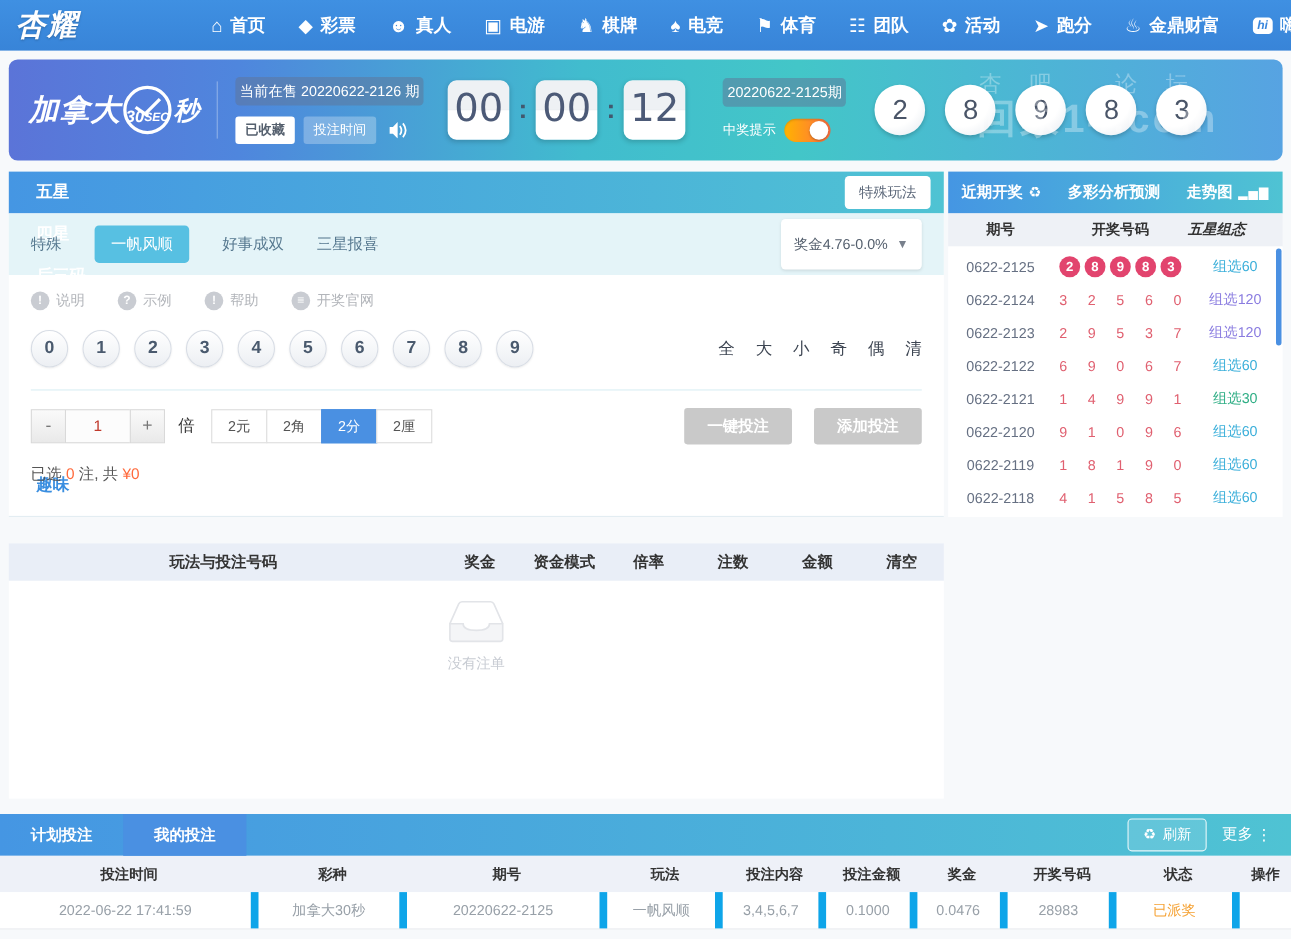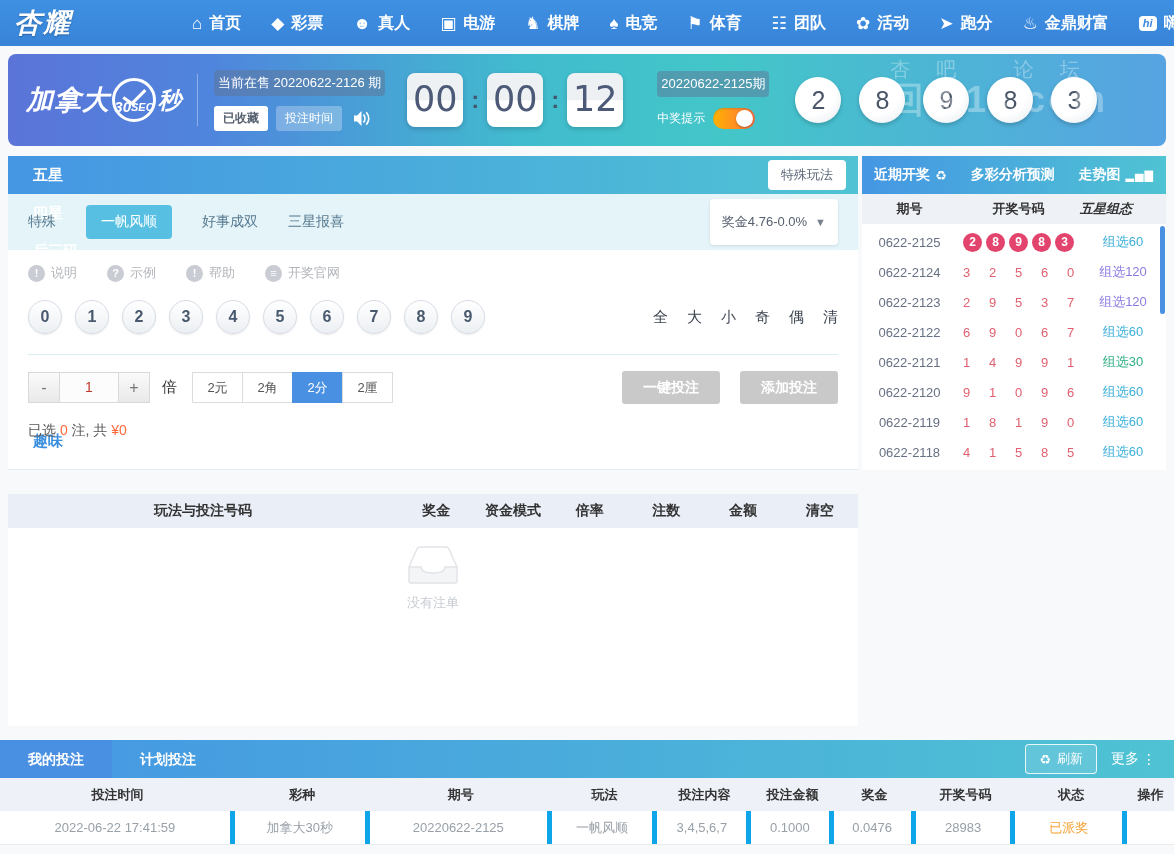--- a/index.html
+++ b/index.html
@@ -48,21 +48,21 @@
   .draw-col { display:flex; flex-direction:column; gap:11px; margin-left:34px; align-items:flex-start; }
   .wintip { display:flex; align-items:center; gap:8px; }
   .wintip-label { color:#fff; font-size:12px; }
   .toggle { width:42px; height:21px; border-radius:11px; background:linear-gradient(90deg,#ffb300,#ff7043);
     position:relative; cursor:pointer; box-shadow:inset 0 1px 2px rgba(0,0,0,.15); }
   .toggle-knob { position:absolute; right:2px; top:2px; width:17px; height:17px; border-radius:50%;
     background:#fff; box-shadow:0 1px 2px rgba(0,0,0,.3); }
   .balls { display:flex; gap:18px; margin-left:26px; }
   .ball-big { width:46px; height:46px; border-radius:50%; background:radial-gradient(circle at 35% 30%,#ffffff 55%,#e3e8ee);
     box-shadow:0 2px 4px rgba(0,0,0,.2); color:#4a5568; font-size:25px; display:flex; align-items:center; justify-content:center; }
-  .watermark { position:absolute; right:8px; top:0; width:320px; text-align:center; color:rgba(255,255,255,.32);
+  .watermark { position:absolute; right:8px; top:8px; width:320px; text-align:center; color:rgba(255,255,255,.32);
     pointer-events:none; line-height:1.1; }
   .wm1 { font-size:20px; letter-spacing:26px; margin-top:4px; }
   .wm2 { font-size:36px; font-weight:bold; letter-spacing:3px; }
   
   .content { display:flex; margin:10px 8px 0; gap:4px; }
   .left-panel { width:850px; background:#fff; border-bottom:1px solid #e3edf2; }
   
   .tabbar { height:38px; background:linear-gradient(90deg,#4596e3,#4fc3d3); display:flex; align-items:stretch; padding-left:10px; }
   .play-tab { padding:0 15px; line-height:38px; color:#fff; font-size:15px; font-weight:bold; cursor:pointer; }
   .play-tab.active { background:#fff; color:#3a8ee0; }
@@ -140,21 +140,21 @@
   .mb-tab { width:112px; text-align:center; line-height:38px; color:#fff; font-size:14px; font-weight:bold; cursor:pointer; }
   .mb-tab.active { background:#4a90e2; }
   .mb-right { margin-left:auto; display:flex; align-items:center; gap:14px; padding-right:18px; }
   .refresh-btn { border:1px solid rgba(255,255,255,.85); border-radius:4px; color:#fff; font-size:13px;
     padding:5px 13px; cursor:pointer; display:flex; gap:6px; align-items:center; background:rgba(255,255,255,.12); }
   .more-btn { color:#fff; font-size:14px; cursor:pointer; display:flex; align-items:center; gap:3px; }
   .mb-header { height:33px; background:#eef1f8; display:flex; align-items:center; font-size:13px; font-weight:bold; color:#333; }
   .mb-row { height:34px; background:#fff; display:flex; align-items:center; font-size:13px; color:#98a0a8;
     border-bottom:1px solid #e8eaee; }
   .mb-cell { text-align:center; }
-  .mb-row .mb-cell { border-right:5px solid #0ea5e9; height:100%; line-height:33px; }
+  .mb-row .mb-cell { border-right:7px solid #0ea5e9; height:100%; line-height:33px; }
   .mb-row .mb-cell:last-child { border-right:none; }
 </style>
 </head>
 <body>
 
 <div class="topnav">
   <div class="brand">杏耀</div>
   <div class="nav-items" id="nav-items">
       <div class="nav-item">
         <span class="nav-icon">⌂</span>
@@ -483,22 +483,22 @@
       <path d="M3 23 L3 37 Q3 39 5 39 L49 39 Q51 39 51 37 L51 23 L39 23 Q39 29 27 29 Q15 29 15 23 Z" fill="#f4f5f7" stroke="#e2e4e8" stroke-width="1.5"></path>
       <path d="M3 23 L11 5 Q12 3 14 3 L40 3 Q42 3 43 5 L51 23" fill="none" stroke="#e2e4e8" stroke-width="1.5"></path>
     </svg>
     <span class="empty-text">没有注单</span>
   </div>
 </div>
 
 <div class="my-bets">
   <div class="mb-tabbar">
     <span id="mb-tabs" style="display:flex;">
+        <span class="mb-tab">计划投注</span>
         <span class="mb-tab active">我的投注</span>
-        <span class="mb-tab">计划投注</span>
       </span>
     <span class="mb-right">
       <span class="refresh-btn">
         <span>♻</span>
         <span>刷新</span>
       </span>
       <span class="more-btn">
         <span>更多</span>
         <span>⋮</span>
       </span>

